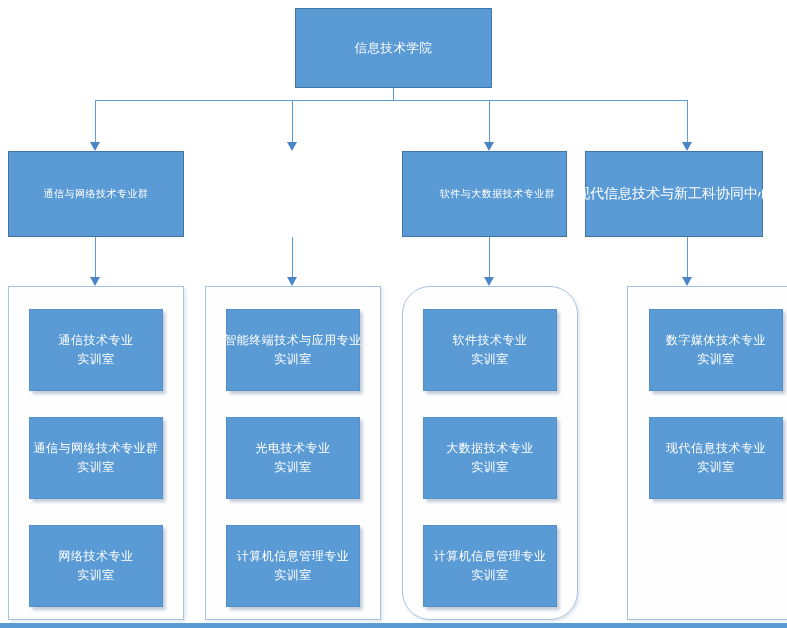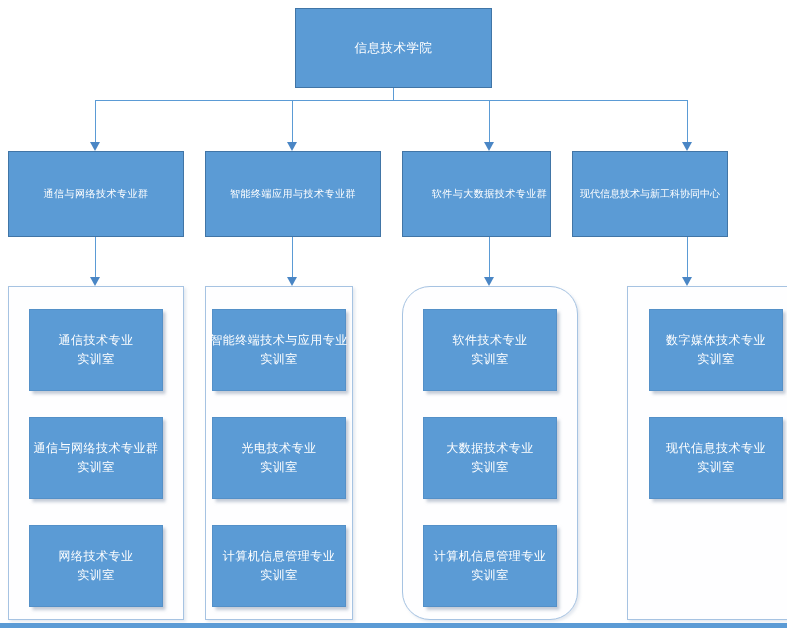--- a/index.html
+++ b/index.html
@@ -9,39 +9,39 @@
   }
   .node{
     position:absolute;background:#5b9bd5;border:1px solid #4175a6;color:#ffffff;
     display:flex;align-items:center;justify-content:center;text-align:center;
     font-size:10px;letter-spacing:0.5px;box-sizing:border-box;white-space:nowrap;
   }
   .root-node{left:295px;top:8px;width:197px;height:80px;font-size:12.5px;text-align:center;}
   .group-node{top:151px;height:86px;}
   .g1{left:8px;width:176px;}
   .g2{left:205px;width:176px;}
-  .g3{left:402px;width:149px;padding-left:26px;}
-  .g4{left:572px;width:156px;font-size:10px;letter-spacing:0;}
+  .g3{left:402px;width:165px;padding-left:26px;}
+  .g4{left:585px;width:178px;font-size:14px;letter-spacing:0;}
   .vline,.hline{position:absolute;background:#5b9bd5;}
   .vline{width:1px;}
   .hline{height:1px;}
   .arrow{
     position:absolute;width:0;height:0;
     border-left:5.5px solid transparent;border-right:5.5px solid transparent;
     border-top:9px solid #4a86c5;
   }
   .container{
     position:absolute;top:286px;height:334px;background:#fefeff;
     border:1px solid #a6c3e2;box-sizing:border-box;
     box-shadow:2px 2px 3px rgba(175,190,210,0.35);
     display:flex;flex-direction:column;align-items:center;
     padding-top:22px;gap:26px;
   }
   .c1{left:8px;width:176px;}
-  .c2{left:205px;width:148px;}
+  .c2{left:205px;width:176px;}
   .c3{left:402px;width:176px;border-radius:28px;}
   .c4{left:599px;width:178px;margin-left:28px;}
   .room{
     width:134px;height:82px;background:#5b9bd5;border:1px solid #5490c8;
     box-shadow:2.5px 3px 3px rgba(145,160,180,0.55);
     color:#fff;display:flex;flex-direction:column;align-items:center;justify-content:center;
     text-align:center;font-size:12px;line-height:19px;letter-spacing:0.5px;
     box-sizing:border-box;flex-shrink:0;
   }
   .room span{white-space:nowrap;}
@@ -62,23 +62,20 @@
   <div class="vline" style="left:292px;top:100px;height:43px"></div>
   <div class="vline" style="left:489px;top:100px;height:43px"></div>
   <div class="vline" style="left:687px;top:100px;height:43px"></div>
   <div class="arrow" style="left:90px;top:142px"></div>
   <div class="arrow" style="left:287px;top:142px"></div>
   <div class="arrow" style="left:484px;top:142px"></div>
   <div class="arrow" style="left:682px;top:142px"></div>
 
   <div class="node group-node g1">
     <span>通信与网络技术专业群</span>
-  </div>
-  <div class="node group-node g2">
-    <span>智能终端应用与技术专业群</span>
   </div>
   <div class="node group-node g3">
     <span>软件与大数据技术专业群</span>
   </div>
   <div class="node group-node g4">
     <span>现代信息技术与新工科协同中心</span>
   </div>
 
   <div class="vline" style="left:95px;top:237px;height:41px"></div>
   <div class="vline" style="left:292px;top:237px;height:41px"></div>

